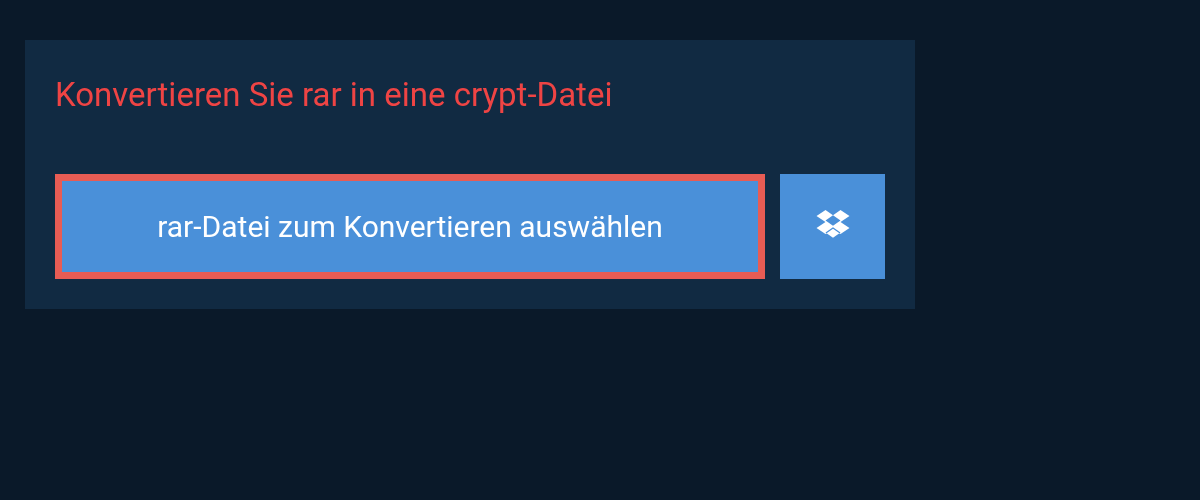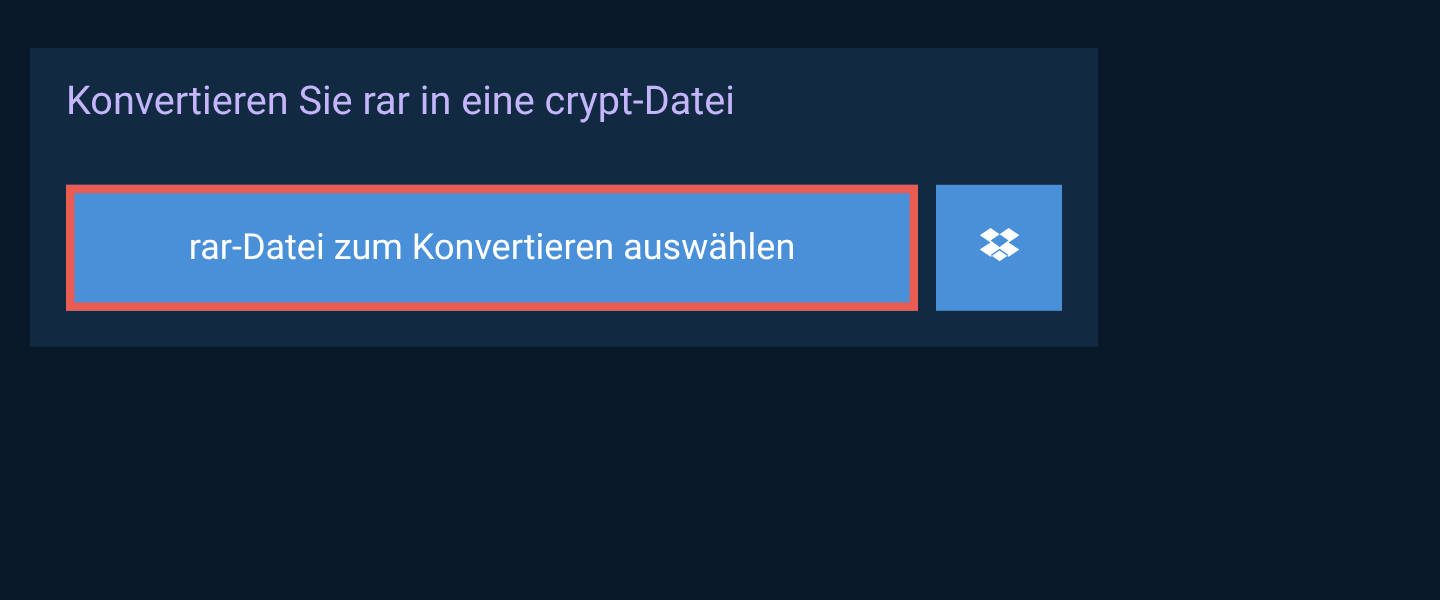--- a/index.html
+++ b/index.html
@@ -12,22 +12,22 @@
       height: 500px;
       background-color: #0a1929;
       font-family: -apple-system, BlinkMacSystemFont, "Segoe UI", Roboto, sans-serif;
       padding: 40px 25px;
     }
     .converter-panel {
       background-color: #112a42;
       width: 890px;
     }
     .title-bar {
-      padding: 25px 30px;
-      color: #c4b5fd;
+      padding: 35px 30px;
+      color: #ef4444;
       font-size: 33px;
       font-weight: 400;
     }
     .button-row {
       display: flex;
       padding: 30px;
       padding-top: 25px;
       gap: 15px;
     }
     .select-file-button {

